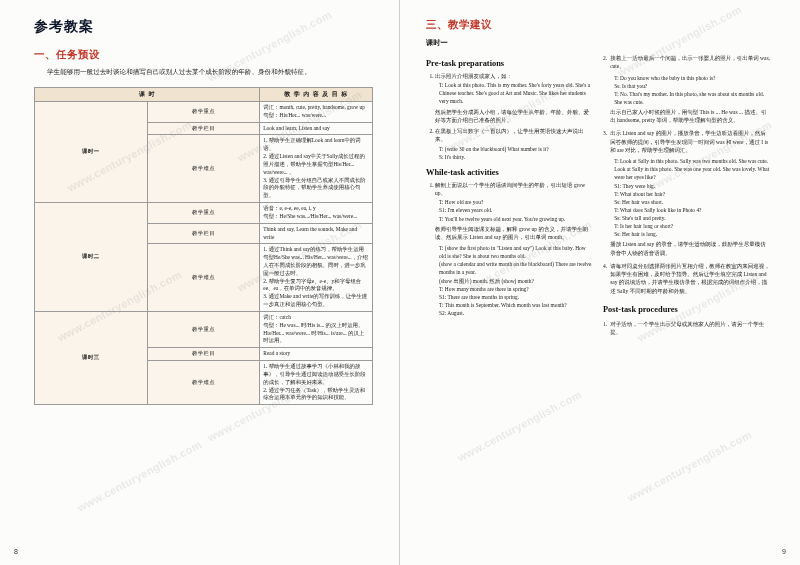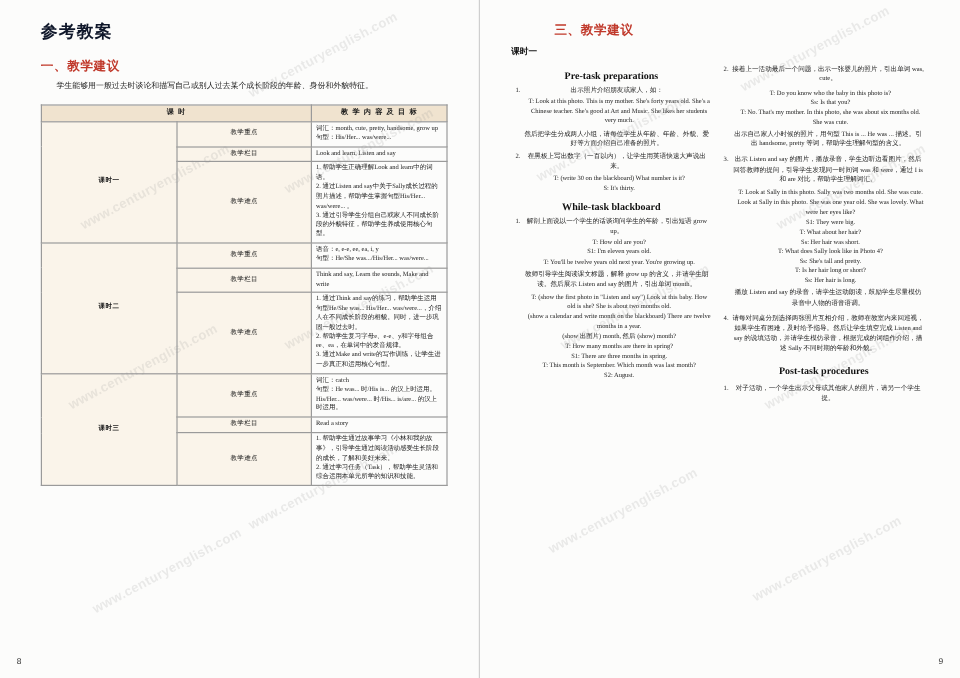--- a/index.html
+++ b/index.html
@@ -46,21 +46,21 @@
     letter-spacing: 1px;
     color: #0f172a;
   }
   .sec-head {
     font-size: 10.5px;
     font-weight: bold;
     color: #c0392b;
     margin: 0 0 5px 0;
     letter-spacing: .5px;
   }
-  .sec-head.rt { color: #c0392b; margin-left: 36px; }
+  .sec-head.rt { color: #c0392b; }
   .body-cn {
     font-size: 6.6px;
     line-height: 1.55;
     color: #222;
     margin: 0 0 10px 0;
     text-indent: 13px;
   }
   table.plan {
     width: 100%;
     border-collapse: collapse;
@@ -108,21 +108,20 @@
   .r-sub-en {
     font-size: 8.4px;
     font-weight: bold;
     color: #111;
     margin: 7px 0 4px 0;
     font-family: "Liberation Serif", serif;
   }
   .cols2 {
     display: flex;
     gap: 10px;
-    text-align: center;
   }
   .col { width: 50%; }
   .num-list {
     margin: 0; padding-left: 9px;
     font-size: 5.5px;
     line-height: 1.5;
     color: #1b1b1b;
   }
   .num-list > li { margin-bottom: 2px; }
   .dlg {
@@ -159,21 +158,21 @@
     <div class="wm" style="top:120px;left:230px;">www.centuryenglish.com</div>
     <div class="wm" style="top:150px;left:60px;">www.centuryenglish.com</div>
     <div class="wm" style="top:250px;left:230px;">www.centuryenglish.com</div>
     <div class="wm" style="top:300px;left:50px;">www.centuryenglish.com</div>
     <div class="wm" style="top:400px;left:200px;">www.centuryenglish.com</div>
     <div class="wm" style="top:470px;left:70px;">www.centuryenglish.com</div>
 
     <div class="inner-left">
       <h1 class="doc-title">参考教案</h1>
 
-      <div class="sec-head">一、教学建议</div>
+      <div class="sec-head">一、任务预设</div>
       <p class="body-cn">学生能够用一般过去时谈论和描写自己或别人过去某个成长阶段的年龄、身份和外貌特征。</p>
 
 
       <table class="plan">
         <thead>
           <tr>
             <th colspan="2">课 时</th>
             <th>教 学 内 容 及 目 标</th>
           </tr>
         </thead>
@@ -262,21 +261,21 @@
             </li>
             <li>
               <span>在黑板上写出数字（一百以内），让学生用英语快速大声说出来。</span>
               <div class="dlg">
                 <div>T: (write 30 on the blackboard) What number is it?</div>
                 <div>S: It's thirty.</div>
               </div>
             </li>
           </ol>
 
-          <div class="r-sub-en">While-task blackboard</div>
+          <div class="r-sub-en">While-task activities</div>
           <ol class="num-list">
             <li>
               <span>解剖上面说以一个学生的话谈询问学生的年龄，引出短语 grow up。</span>
               <div class="dlg">
                 <div>T: How old are you?</div>
                 <div>S1: I'm eleven years old.</div>
                 <div>T: You'll be twelve years old next year. You're growing up.</div>
               </div>
               <div class="para">教师引导学生阅读课文标题，解释 grow up 的含义，并请学生朗读。然后展示 Listen and say 的图片，引出单词 month。</div>
               <div class="dlg">

